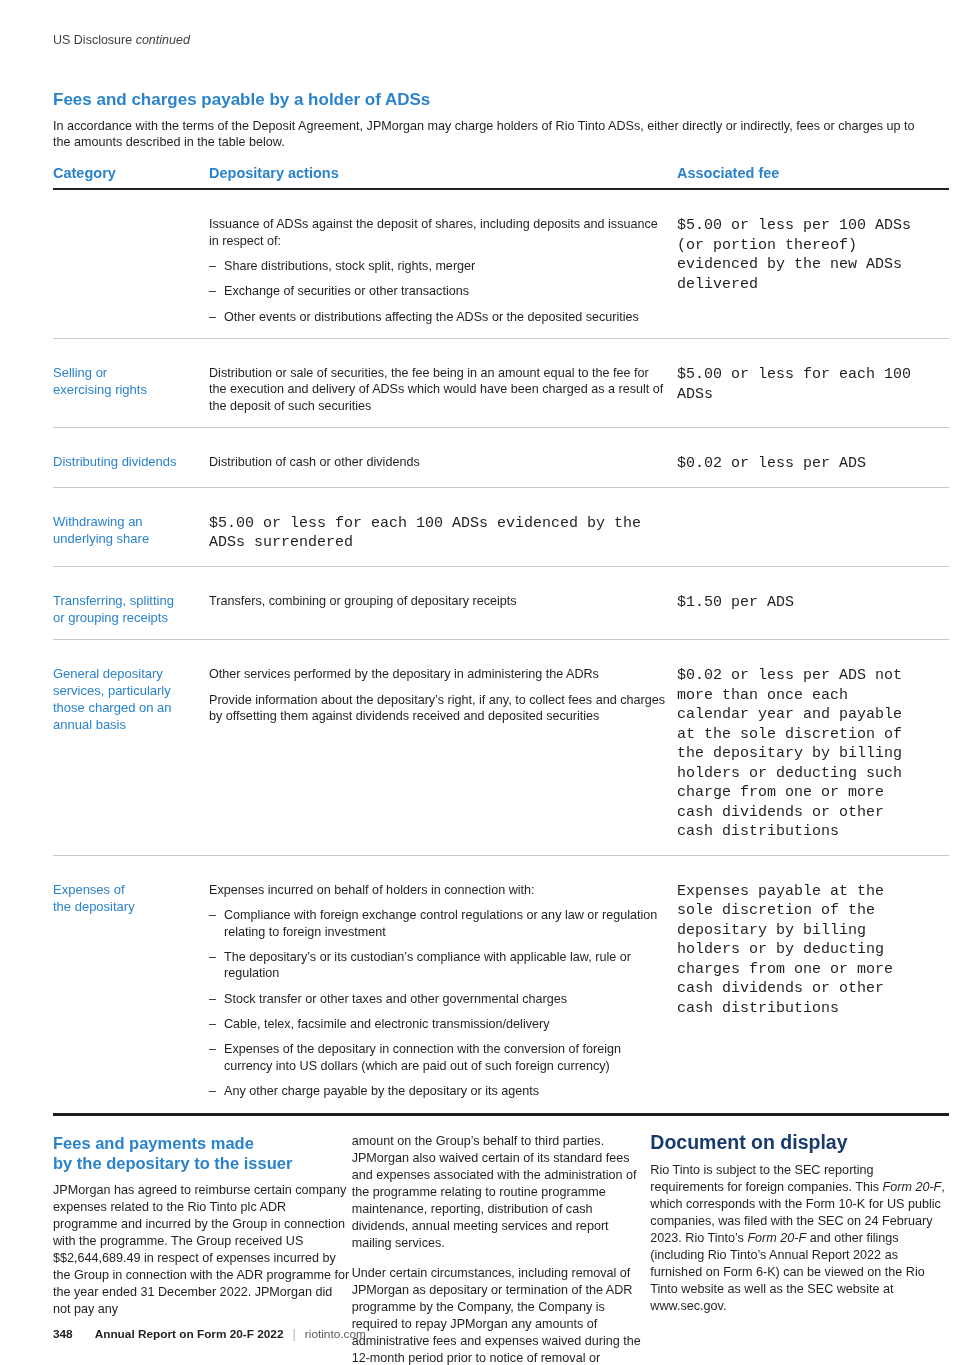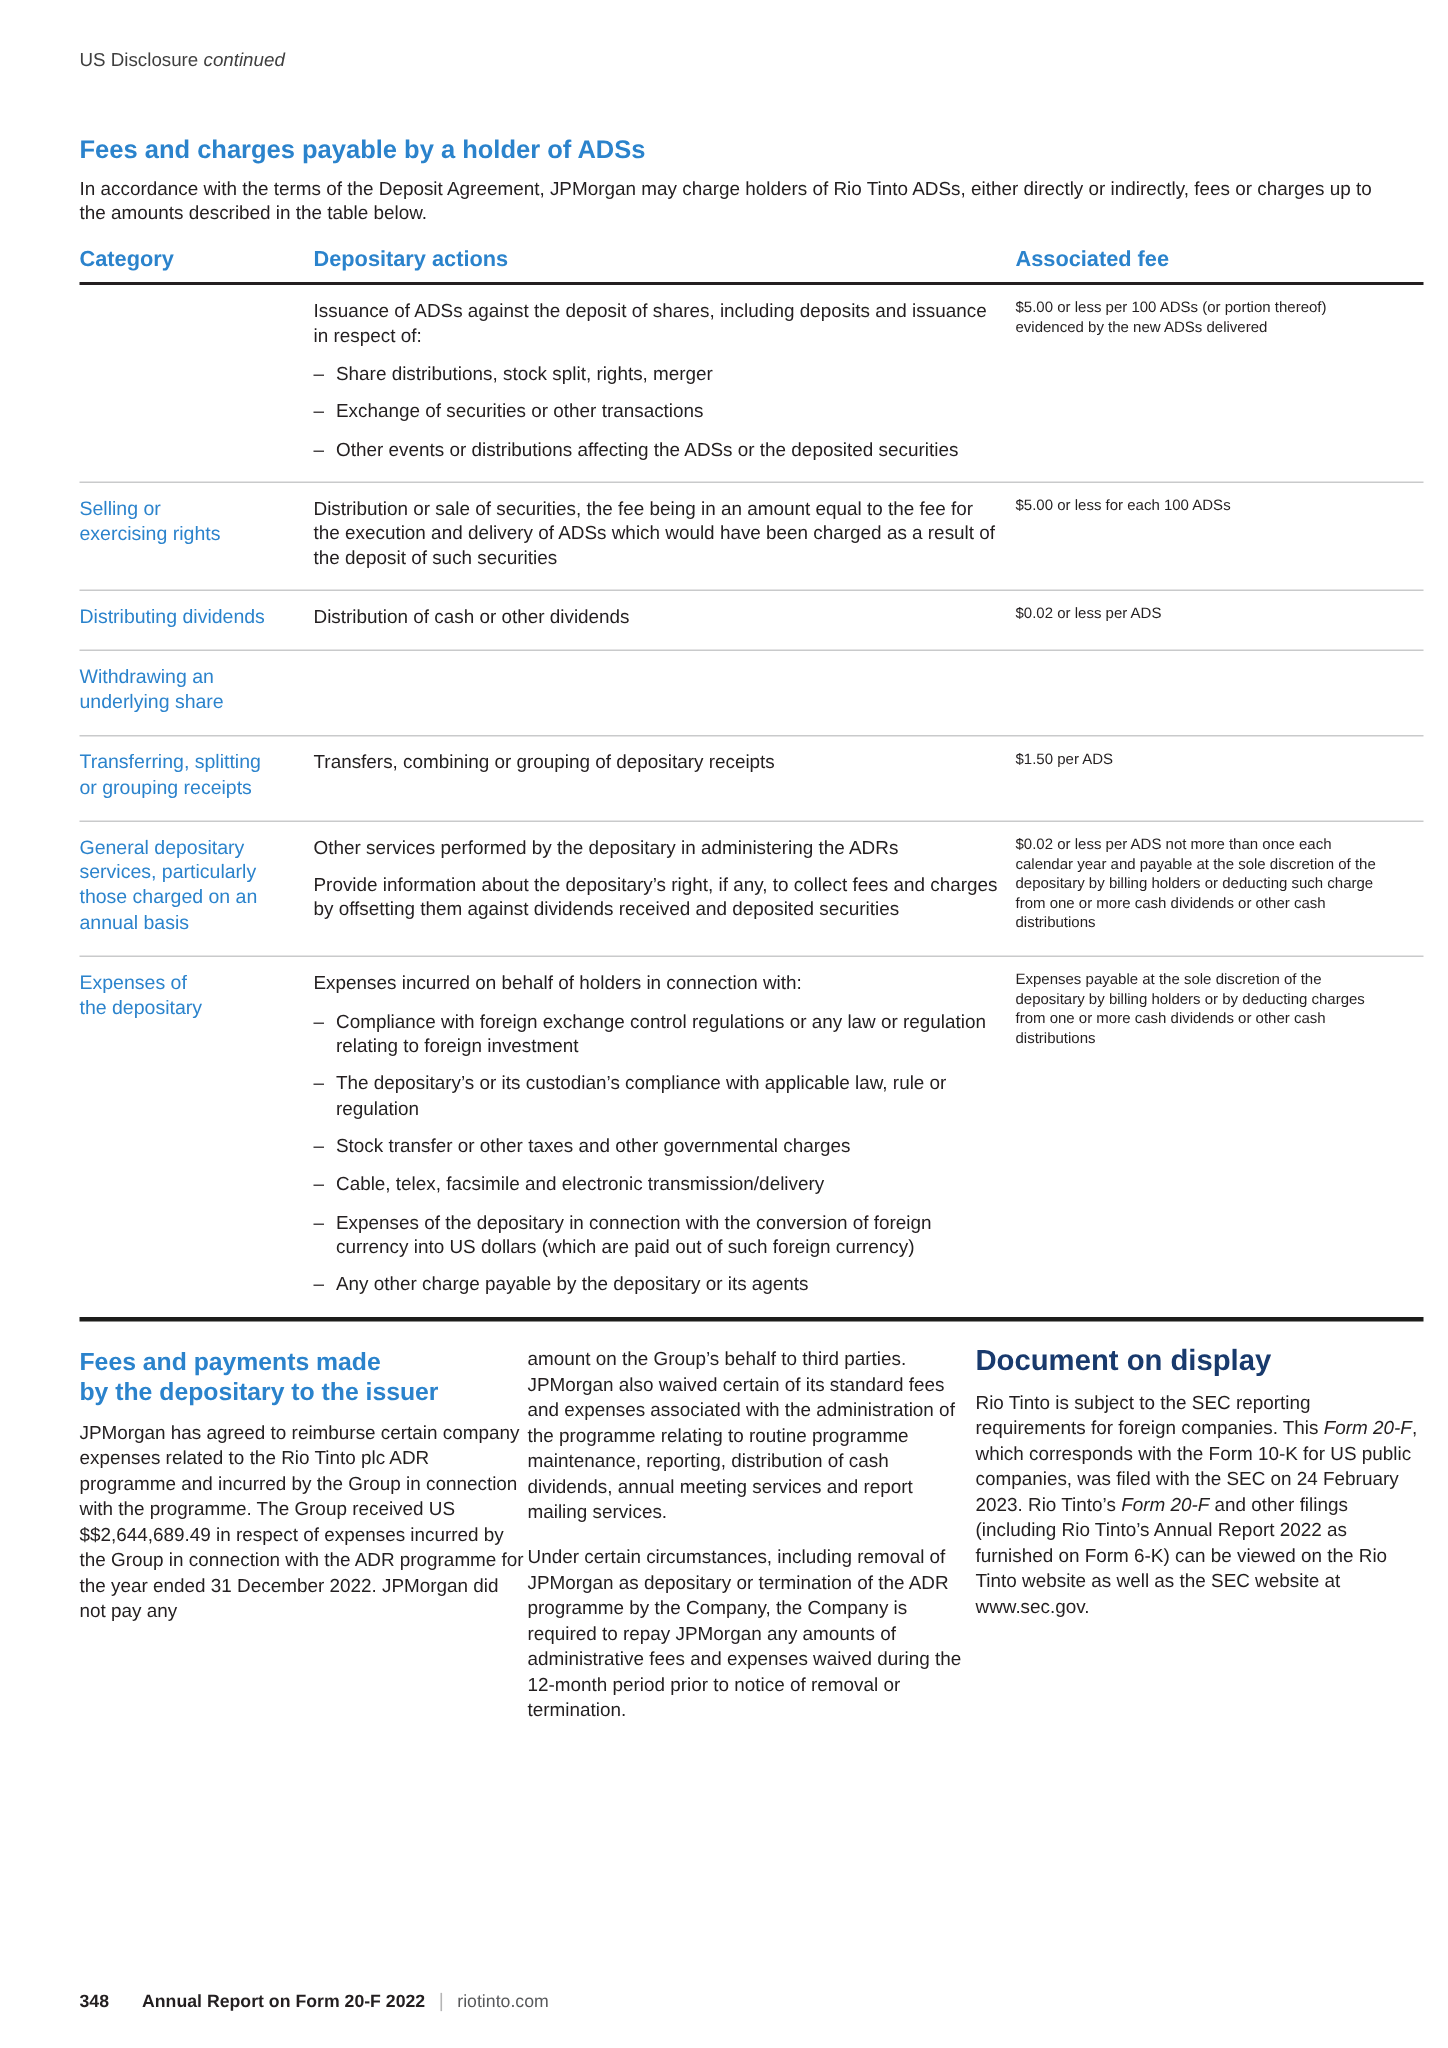--- a/index.html
+++ b/index.html
@@ -22,29 +22,29 @@
   .runhead{font-size:12.5px;color:#3f3f3f;}
   .runhead .it{font-style:italic;}
 
   .section-title{margin:43px 0 0 0;font-size:17px;font-weight:600;color:var(--blue);line-height:1.15;}
   .intro{margin-top:8px;font-size:12.6px;line-height:1.3;width:862px;}
 
   
   .fee-table{margin-top:15px;border-bottom:3px solid var(--rule-dark);}
   .thead{display:grid;grid-template-columns:156px 468px 1fr;padding-bottom:7px;border-bottom:2px solid #231f20;}
   .th{font-size:14.5px;font-weight:600;color:var(--blue);}
-  .trow{display:grid;grid-template-columns:156px 468px 1fr;padding:9px 0 13px 0;border-top:1px solid var(--rule-light);}
+  .trow{display:grid;grid-template-columns:156px 468px 1fr;padding:26px 0 13px 0;border-top:1px solid var(--rule-light);}
   .trow.first{border-top:none;}
   .cat{color:var(--blue);font-size:13px;line-height:1.3;white-space:pre-line;padding-right:8px;}
   .actions{font-size:12.6px;line-height:1.3;padding-right:8px;}
   .actions > * + *{margin-top:9px;}
   .bullet{display:flex;}
   .bullet .dash{flex:0 0 15px;}
   .bullet .btext{flex:1;}
-  .fee{font-size:10px;line-height:1.3;padding-right:30px;}
+  .fee{font-size:15px;line-height:1.3;padding-right:30px;font-family:Liberation Mono, monospace;}
 
   
   .bottom{display:grid;grid-template-columns:1fr 1fr 1fr;margin-top:17px;}
   .col{min-width:0;}
   .blue-head{margin:0 0 9px 0;font-size:16.5px;font-weight:600;color:var(--blue);line-height:1.22;white-space:pre-line;}
   .navy-head{margin:-2px 0 8px 0;font-size:19.5px;font-weight:700;color:var(--navy);line-height:1.2;}
   .col .para{font-size:12.6px;line-height:1.35;margin:0 0 13px 0;}
   .col .para .it{font-style:italic;}
 
   
@@ -103,20 +103,21 @@
           <div class="trow">
             <div class="cat">Distributing dividends</div>
             <div class="actions">
               <div class="cell-para">Distribution of cash or other dividends</div>
             </div>
             <div class="fee">$0.02 or less per ADS</div>
           </div>
           <div class="trow">
             <div class="cat">Withdrawing an
 underlying share</div>
+            <div class="fee">$5.00 or less for each 100 ADSs evidenced by the ADSs surrendered</div>
           </div>
           <div class="trow">
             <div class="cat">Transferring, splitting
 or grouping receipts</div>
             <div class="actions">
               <div class="cell-para">Transfers, combining or grouping of depositary receipts</div>
             </div>
             <div class="fee">$1.50 per ADS</div>
           </div>
           <div class="trow">

